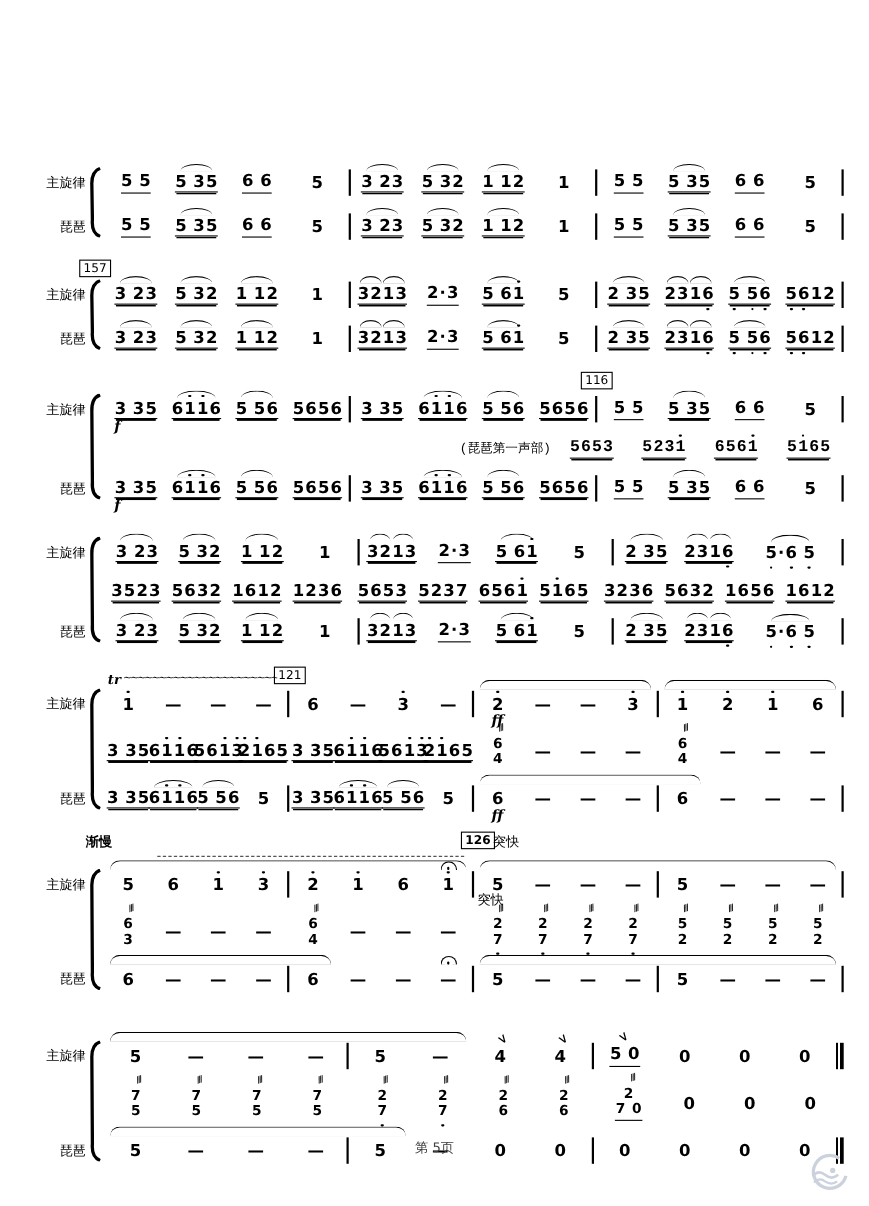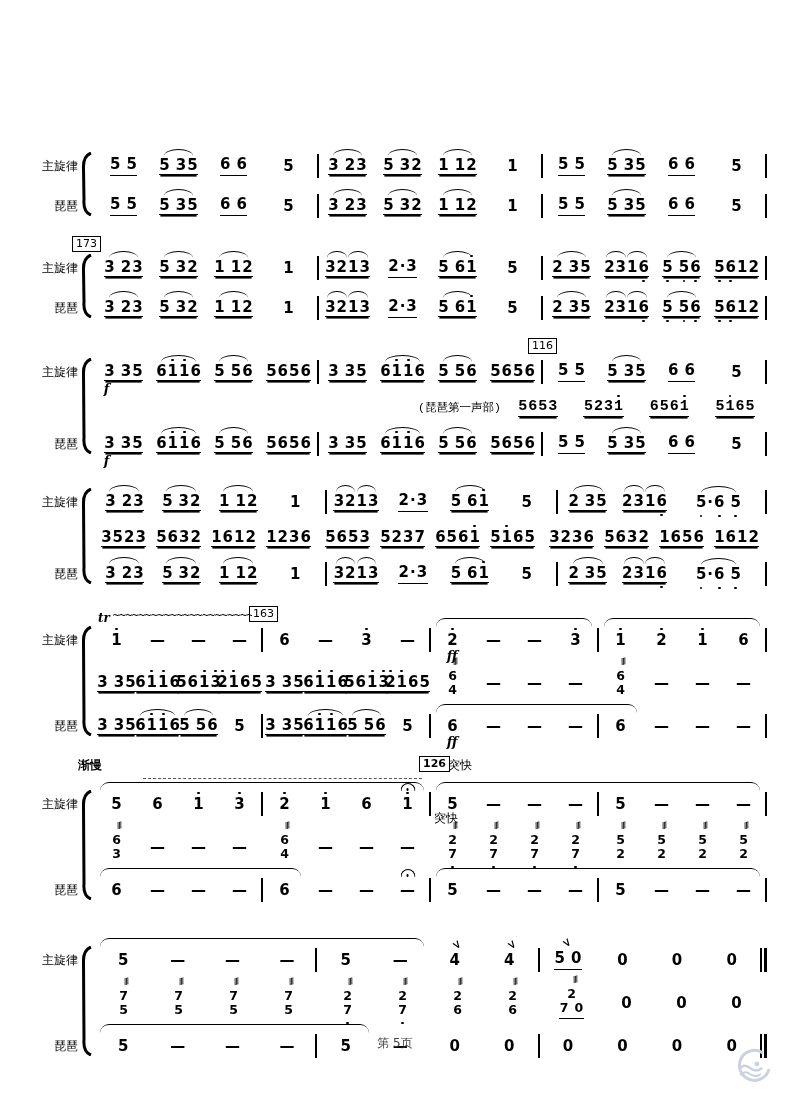--- a/index.html
+++ b/index.html
@@ -186,21 +186,21 @@
           <div class="cell ci">
             <div class="cw" style="display: inline-block;"><span class="tok u2"><span class="n">2</span><span class="n">3</span><span class="n">1</span><span class="n lo">6</span></span><div class="arcL"></div><div class="arcR"></div></div>
           </div>
           <div class="cell ci">
             <div class="cw" style="display: inline-block;"><span class="tok u2"><span class="n lo">5</span><span class="gap"></span><span class="n lo">5</span><span class="n lo">6</span></span><div class="arc"></div></div>
           </div>
           <div class="cell ci">
             <div class="cw" style="display: inline-block;"><span class="tok u2"><span class="n lo">5</span><span class="n lo">6</span><span class="n">1</span><span class="n">2</span></span></div>
           </div>
           <div class="bar ci"></div>
-          <div class="mark box" style="left: -24px; top: -20px;">173</div>
+          <div class="mark box" style="left: -24px; top: -20px;">157</div>
         </div>
       </div>
       <div class="line">
         <div class="label">琵琶</div>
         <div class="bracegap"></div>
         <div class="cells">
           <div class="cell ci">
             <div class="cw" style="display: inline-block;"><span class="tok u2"><span class="n">3</span><span class="gap"></span><span class="n">2</span><span class="n">3</span></span><div class="arc"></div></div>
           </div>
           <div class="cell ci">
@@ -548,21 +548,21 @@
           </div>
           <div class="cell ci">
             <div class="cw" style="display: inline-block;"><span class="tok"><span class="n hi">1</span></span></div>
           </div>
           <div class="cell ci">
             <div class="cw" style="display: inline-block;"><span class="tok"><span class="n">6</span></span></div>
           </div>
           <div class="bar ci"></div>
           <div class="tie" style="left: 340px; width: 156px; top: -10px;"></div>
           <div class="tie" style="left: 508px; width: 156px; top: -10px;"></div>
-          <div class="mark box" style="left: 153px; top: -22px;">163</div>
+          <div class="mark box" style="left: 153px; top: -22px;">121</div>
           <div class="trillm" style="left: 2px; top: -17px; width: 154px;"><i>tr</i><s>~~~~~~~~~~~~~~~~~~~~~~~~~~~~~~~~~~~~~~~~~~~~~~~~~~~~~~~~~~~~</s></div>
         </div>
       </div>
       <div class="line midch">
         <div class="label"></div>
         <div class="bracegap"></div>
         <div class="cells">
           <div class="cell ci">
             <div class="cw" style="display: inline-block;"><span class="tok u2"><span class="n">3</span><span class="gap"></span><span class="n">3</span><span class="n">5</span></span></div>
           </div>

